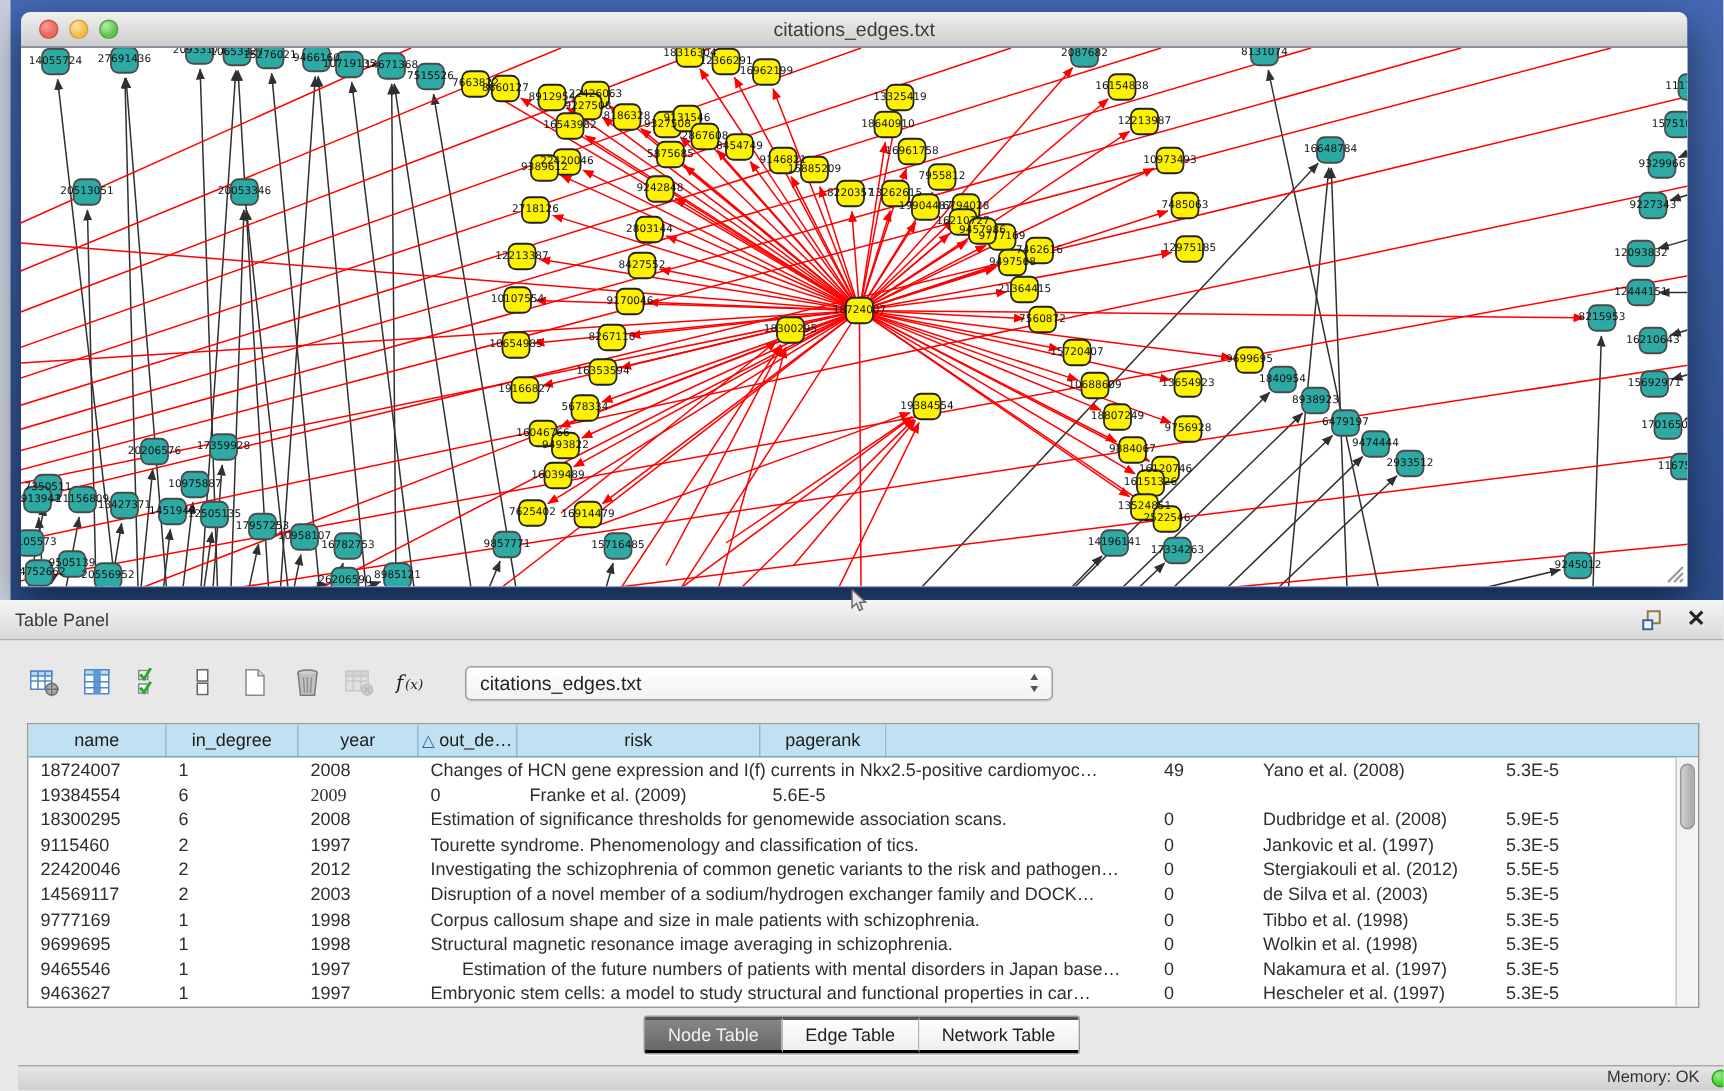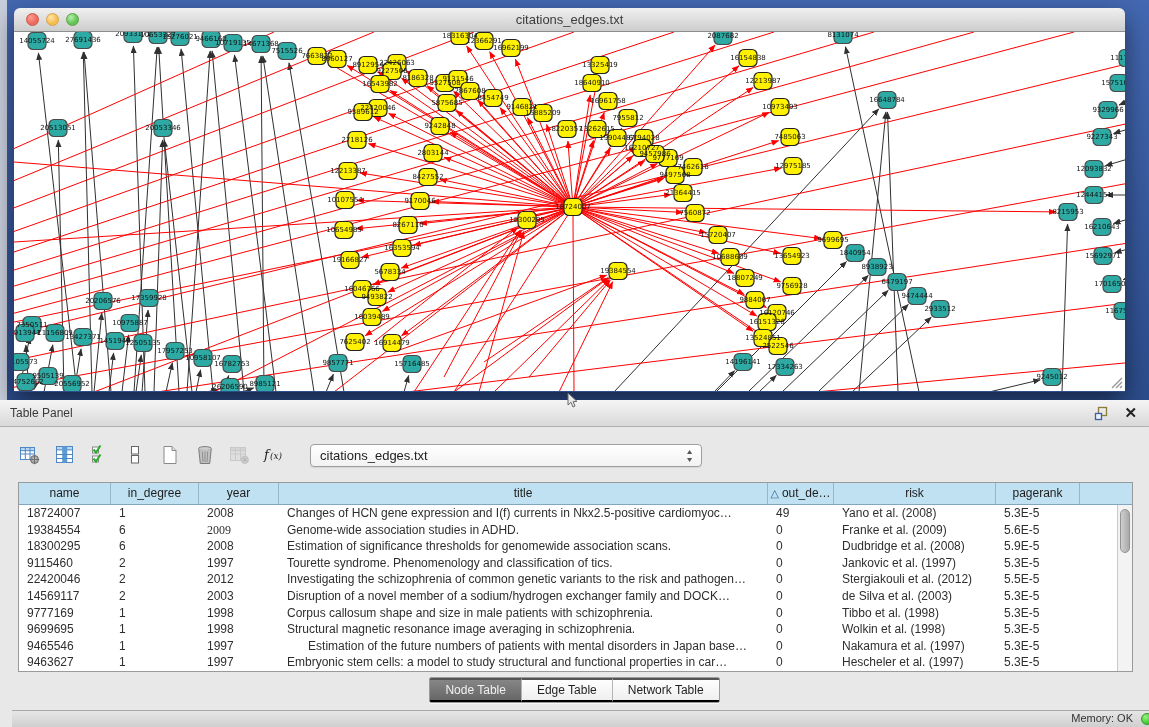--- a/index.html
+++ b/index.html
@@ -612,41 +612,39 @@
               <span>▲</span>
               <span>▼</span>
             </span>
           </div>
         </div>
       <div class="table-wrap">
         <div class="thead" id="thead">
             <div class="th" style="width: 92px;"><span>name</span></div>
             <div class="th" style="width: 88px;"><span>in_degree</span></div>
             <div class="th" style="width: 80px;"><span>year</span></div>
-            <div class="th" style="width: 489px;"><span>title</span></div>
             <div class="th" style="width: 66px;"><span class="sortmark">△</span><span>out_de…</span></div>
             <div class="th" style="width: 162px;"><span>risk</span></div>
             <div class="th" style="width: 84px;"><span>pagerank</span></div>
             <div class="th filler"></div>
           </div>
         <div class="tbody" id="tbody">
             <div class="tr">
               <div class="td" style="width: 92px;">18724007</div>
               <div class="td" style="width: 88px;">1</div>
               <div class="td" style="width: 80px;">2008</div>
               <div class="td" style="width: 489px;">Changes of HCN gene expression and I(f) currents in Nkx2.5-positive cardiomyoc…</div>
               <div class="td" style="width: 66px;">49</div>
               <div class="td" style="width: 162px;">Yano et al. (2008)</div>
               <div class="td" style="width: 84px;">5.3E-5</div>
             </div>
             <div class="tr">
               <div class="td" style="width: 92px;">19384554</div>
               <div class="td" style="width: 88px;">6</div>
               <div class="td" style="width: 80px; font-family: Liberation Serif, serif;">2009</div>
-              <div class="td" style="width: 489px;">Genome-wide association studies in ADHD.</div>
               <div class="td" style="width: 66px;">0</div>
               <div class="td" style="width: 162px;">Franke et al. (2009)</div>
               <div class="td" style="width: 84px;">5.6E-5</div>
             </div>
             <div class="tr">
               <div class="td" style="width: 92px;">18300295</div>
               <div class="td" style="width: 88px;">6</div>
               <div class="td" style="width: 80px;">2008</div>
               <div class="td" style="width: 489px;">Estimation of significance thresholds for genomewide association scans.</div>
               <div class="td" style="width: 66px;">0</div>

